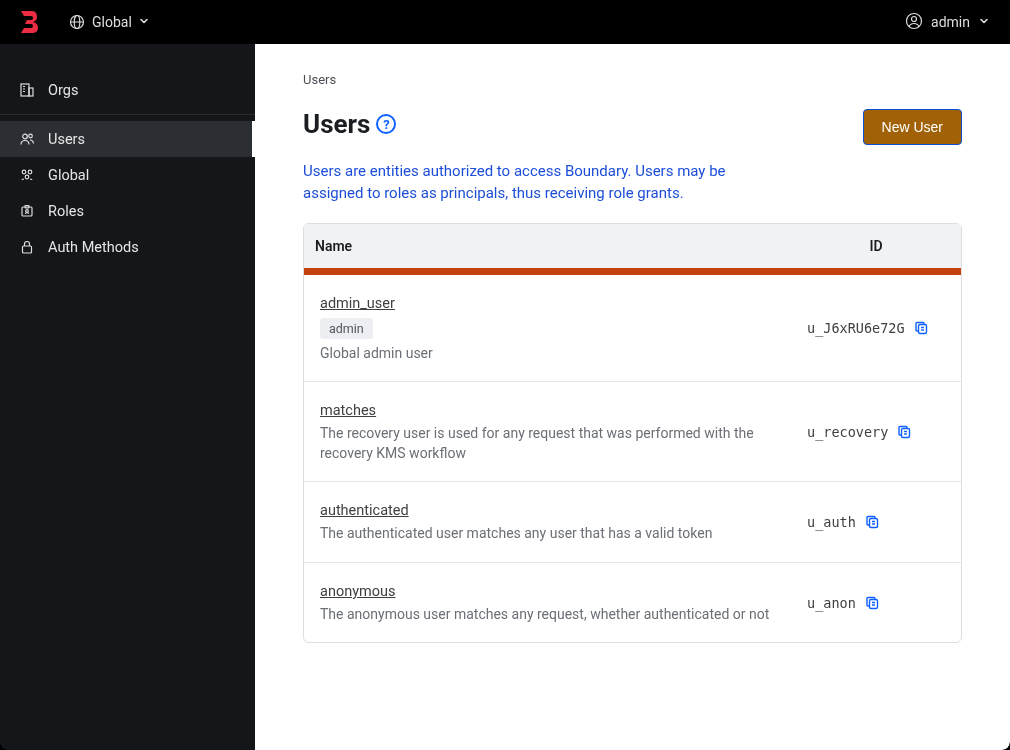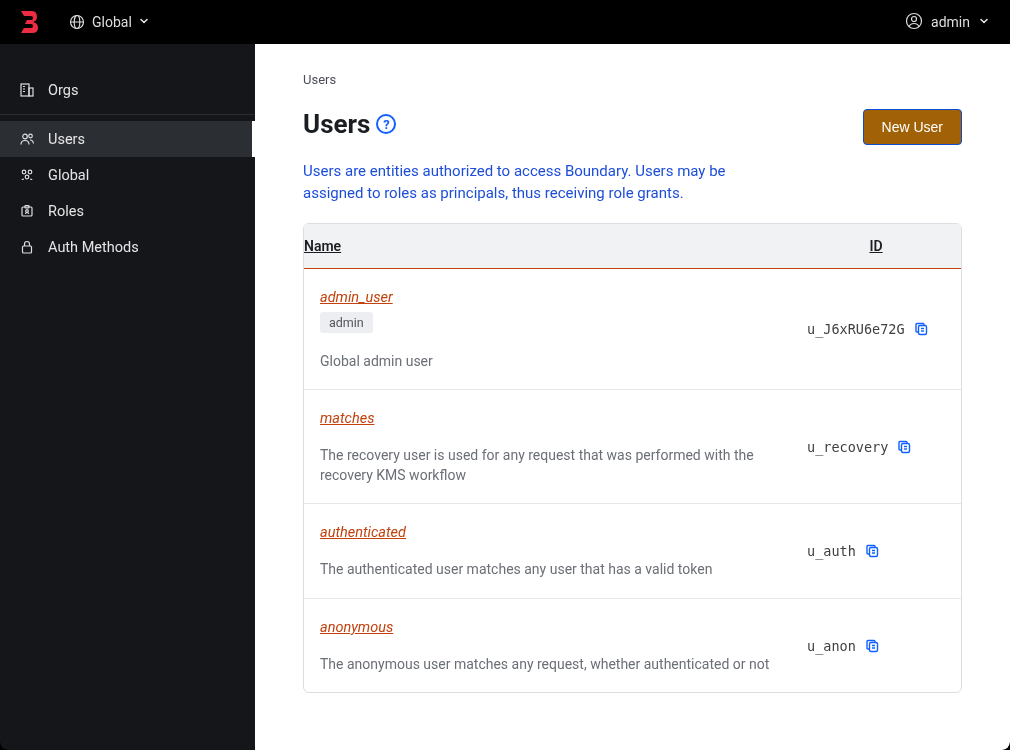--- a/index.html
+++ b/index.html
@@ -170,62 +170,60 @@
       border-radius: 6px;
       overflow: hidden;
       border-collapse: separate;
       border-spacing: 0;
     }
     .table-header {
       background: #f1f2f4;
     }
     .table-header th {
       text-align: left;
-      padding: 14px 0;
+      padding: 14px 11px;
       font-size: 14px;
       font-weight: 600;
       color: #1a1d21;
-      border-bottom: 1px solid #c2410c;
-      text-decoration: underline;
+      border-bottom: 7px solid #c2410c;
     }
     .table-header th.col-id {
       width: 170px;
       text-align: center;
     }
     .table tbody tr {
       border-bottom: 1px solid #e4e6ea;
     }
     .table tbody td {
       padding: 18px 16px;
       vertical-align: middle;
       border-bottom: 1px solid #e4e6ea;
     }
     .table tbody tr:last-child td {
       border-bottom: none;
     }
     .row-name-link {
-      color: #c2410c;
+      color: #404040;
       text-decoration: underline;
       font-size: 14.5px;
       cursor: pointer;
-      font-style: italic;
     }
     .row-badge {
       display: inline-block;
       background: #eceef1;
       color: #52565c;
       font-size: 12.5px;
       padding: 3px 9px;
       border-radius: 3px;
       margin-top: 6px;
     }
     .row-description {
       color: #6b6f76;
       font-size: 14px;
-      margin-top: 19px;
+      margin-top: 5px;
       line-height: 1.4;
       max-width: 460px;
     }
     .id-cell {
       display: flex;
       align-items: center;
       gap: 8px;
       font-family: ui-monospace, SFMono-Regular, Menlo, Monaco, Consolas, monospace;
       font-size: 13.5px;
       color: #404040;

